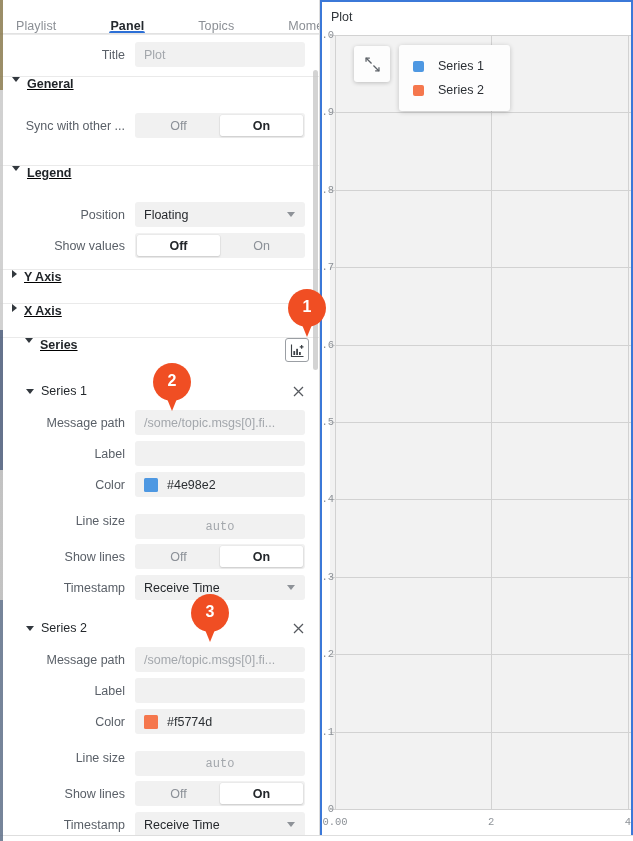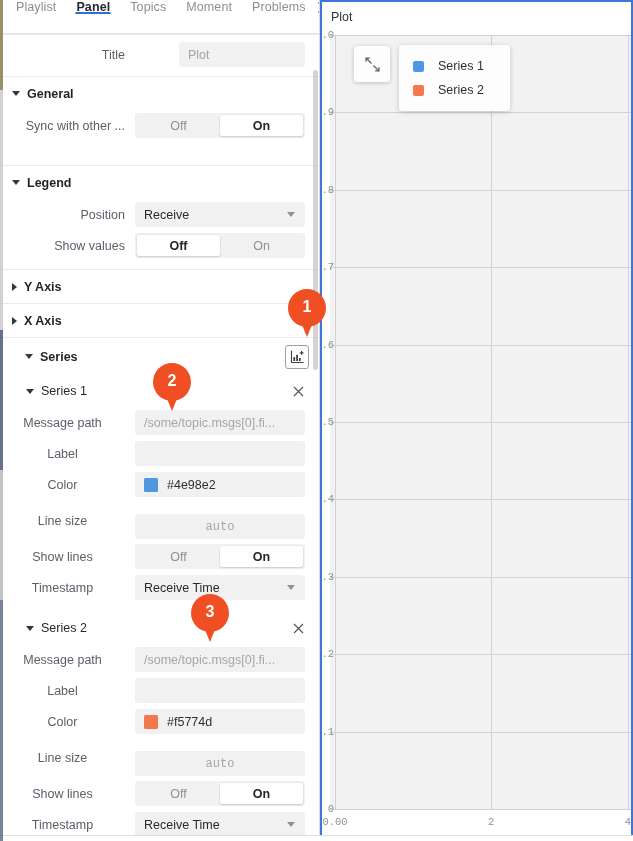--- a/index.html
+++ b/index.html
@@ -45,24 +45,25 @@
     opacity: .85;
     z-index: 6;
   }
 
   
   .tabbar {
     position: relative;
     height: 34px;
     min-height: 34px;
     display: flex;
-    align-items: flex-start;
+    align-items: flex-end;
     padding-left: 6px;
     border-bottom: 1px solid #e2e2e2;
     background: #fff;
+    gap: 34px;
   }
   .tab {
     position: relative;
     display: flex;
     align-items: center;
     padding: 0 10px;
     font-size: 12.5px;
     color: #8b8f95;
     letter-spacing: .1px;
     cursor: pointer;
@@ -191,25 +192,26 @@
   .toggle-opt.sel {
     background: #ffffff;
     color: #23272b;
     font-weight: bold;
     box-shadow: 0 1px 2px rgba(0,0,0,.14), 0 0 0 .5px rgba(0,0,0,.05);
   }
 
   
   .section {
     display: flex;
-    align-items: center;
+    align-items: flex-start;
     min-height: 34px;
     padding: 0 10px 0 12px;
     border-top: 1px solid #eaeaea;
     cursor: pointer;
+    text-decoration: underline;
   }
   .section-title {
     font-size: 12.5px;
     font-weight: bold;
     color: #1f2327;
     margin-left: 7px;
   }
   .section .spacer { flex: 1; }
 
   .tri {
@@ -252,21 +254,21 @@
     margin-left: 7px;
   }
   .subsection .spacer { flex: 1; }
   .sub-close {
     width: 22px; height: 22px;
     display: flex; align-items: center; justify-content: center;
     color: #55595e;
     cursor: pointer;
   }
 
-  .sub-row .row-label { color: #5a6068; text-align: center; }
+  .sub-row .row-label { color: #5a6068; }
 
   .divider { height: 1px; background: #eaeaea; }
 
   
   .v-scroll {
     position: absolute;
     right: 1px;
     top: 36px;
     width: 5px;
     height: 300px;
@@ -459,21 +461,21 @@
           <path d="M2.4 2.4 L12.6 12.6 M12.6 2.4 L2.4 12.6" stroke="#55595e" stroke-width="1.35" fill="none"></path>
         </svg>
       </div>
     </div>
 
     <div class="settings">
       <div class="settings-inner">
 
         <div class="divider"></div>
 
-        <div class="row" style="margin-top:4px;gap:44px;">
+        <div class="row" style="margin-top:4px;">
           <div class="row-label">Title</div>
           <div class="row-field">
             <div class="field placeholder">Plot</div>
           </div>
         </div>
 
         <div class="section" style="margin-top:6px;">
           <span class="tri down"></span>
           <span class="section-title">General</span>
         </div>
@@ -488,21 +490,21 @@
         </div>
 
         <div class="section" style="margin-top:24px;">
           <span class="tri down"></span>
           <span class="section-title">Legend</span>
         </div>
         <div class="row">
           <div class="row-label">Position</div>
           <div class="row-field">
             <div class="select">
-              <span>Receive</span>
+              <span>Floating</span>
               <span class="caret"></span>
             </div>
           </div>
         </div>
         <div class="row">
           <div class="row-label">Show values</div>
           <div class="row-field">
             <div class="toggle">
               <div class="toggle-opt sel">Off</div>
               <div class="toggle-opt">On</div>

